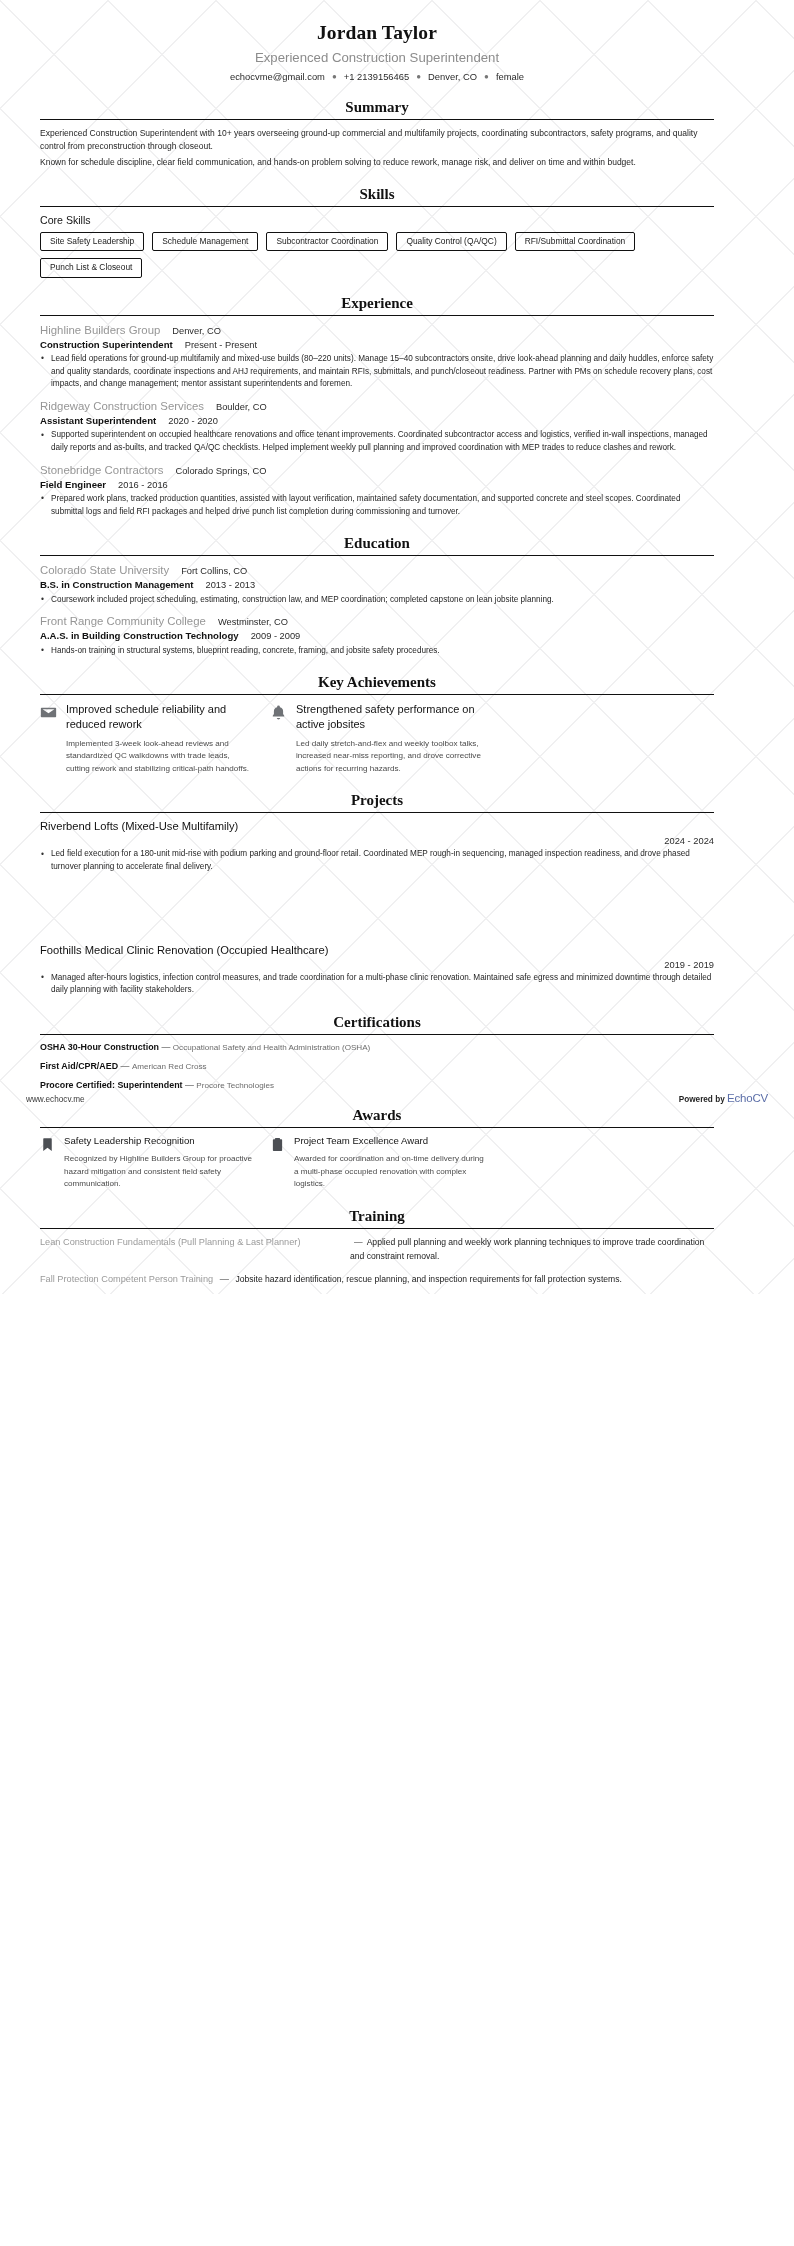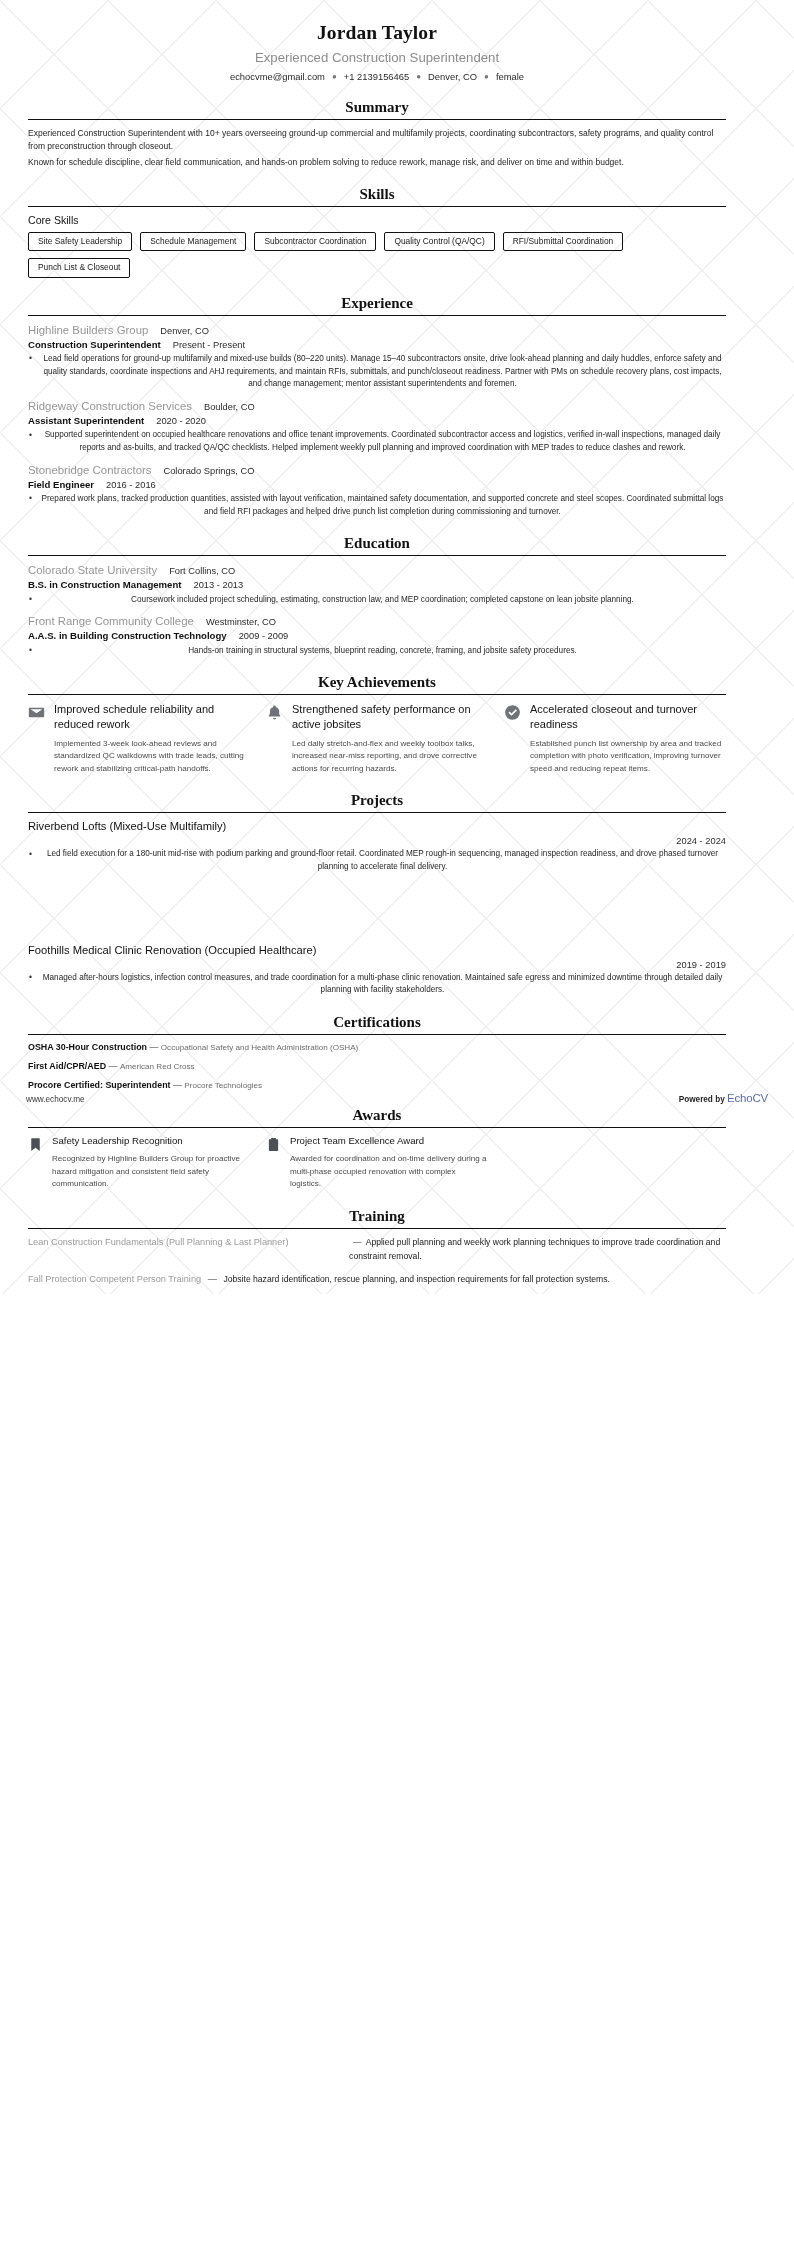--- a/index.html
+++ b/index.html
@@ -26,21 +26,21 @@
       linear-gradient(45deg, transparent 49.3%, #e2e2e4 49.3%, #e2e2e4 50.2%, transparent 50.2%),
       linear-gradient(-45deg, transparent 49.3%, #e2e2e4 49.3%, #e2e2e4 50.2%, transparent 50.2%);
     background-size: 108px 108px, 108px 108px;
     background-position: 0 0, 0 0;
   }
 
   .page {
     position: relative;
     z-index: 1;
     width: 754px;
-    padding: 0 28px;
+    padding: 0 40px;
   }
 
   
   .header { text-align: center; padding-top: 22px; }
   .name {
     font-family: "Liberation Serif", serif;
     font-weight: bold;
     font-size: 19.5px;
     letter-spacing: .1px;
     color: #111;
@@ -133,21 +133,20 @@
     line-height: 1.4;
   }
   .entry-dates {
     font-size: 9.3px;
     color: #2b2b2b;
     white-space: nowrap;
   }
   ul.bullets {
     list-style: none;
     margin-top: 2px;
-    text-align: center;
   }
   ul.bullets li {
     position: relative;
     padding-left: 11px;
     font-size: 8.2px;
     line-height: 1.55;
     color: #262626;
     margin-bottom: 1px;
   }
   ul.bullets li:before {
@@ -427,29 +426,20 @@
       <div class="ach">
         <svg class="ach-icon" viewBox="0 0 24 24">
           <path d="M12 2.2a2 2 0 0 1 2 2v.5a6 6 0 0 1 4.5 5.8v3.6l1.6 2.6c.3.5-.05 1.1-.63 1.1H4.53c-.58 0-.93-.6-.63-1.1l1.6-2.6v-3.6A6 6 0 0 1 10 4.7v-.5a2 2 0 0 1 2-2zm0 19.6a2.6 2.6 0 0 1-2.5-1.9h5a2.6 2.6 0 0 1-2.5 1.9z"></path>
         </svg>
         <div>
           <div class="ach-title">Strengthened safety performance on active jobsites</div>
           <div class="ach-desc">Led daily stretch-and-flex and weekly toolbox talks, increased near-miss reporting, and drove corrective actions for recurring hazards.</div>
         </div>
       </div>
 
-      <div class="ach">
-        <svg class="ach-icon" viewBox="0 0 24 24">
-          <path d="M12 1.6a10.4 10.4 0 1 0 0 20.8 10.4 10.4 0 0 0 0-20.8zm-1.4 15.1l-4.3-4.3 1.7-1.7 2.6 2.6 6-6 1.7 1.7-7.7 7.7z"></path>
-        </svg>
-        <div>
-          <div class="ach-title">Accelerated closeout and turnover readiness</div>
-          <div class="ach-desc">Established punch list ownership by area and tracked completion with photo verification, improving turnover speed and reducing repeat items.</div>
-        </div>
-      </div>
 
     </div>
   </div>
 
   <div class="section">
     <div class="section-title">Projects</div>
     <div class="rule"></div>
 
     <div class="entry">
       <div class="proj-title">Riverbend Lofts (Mixed-Use Multifamily)</div>

